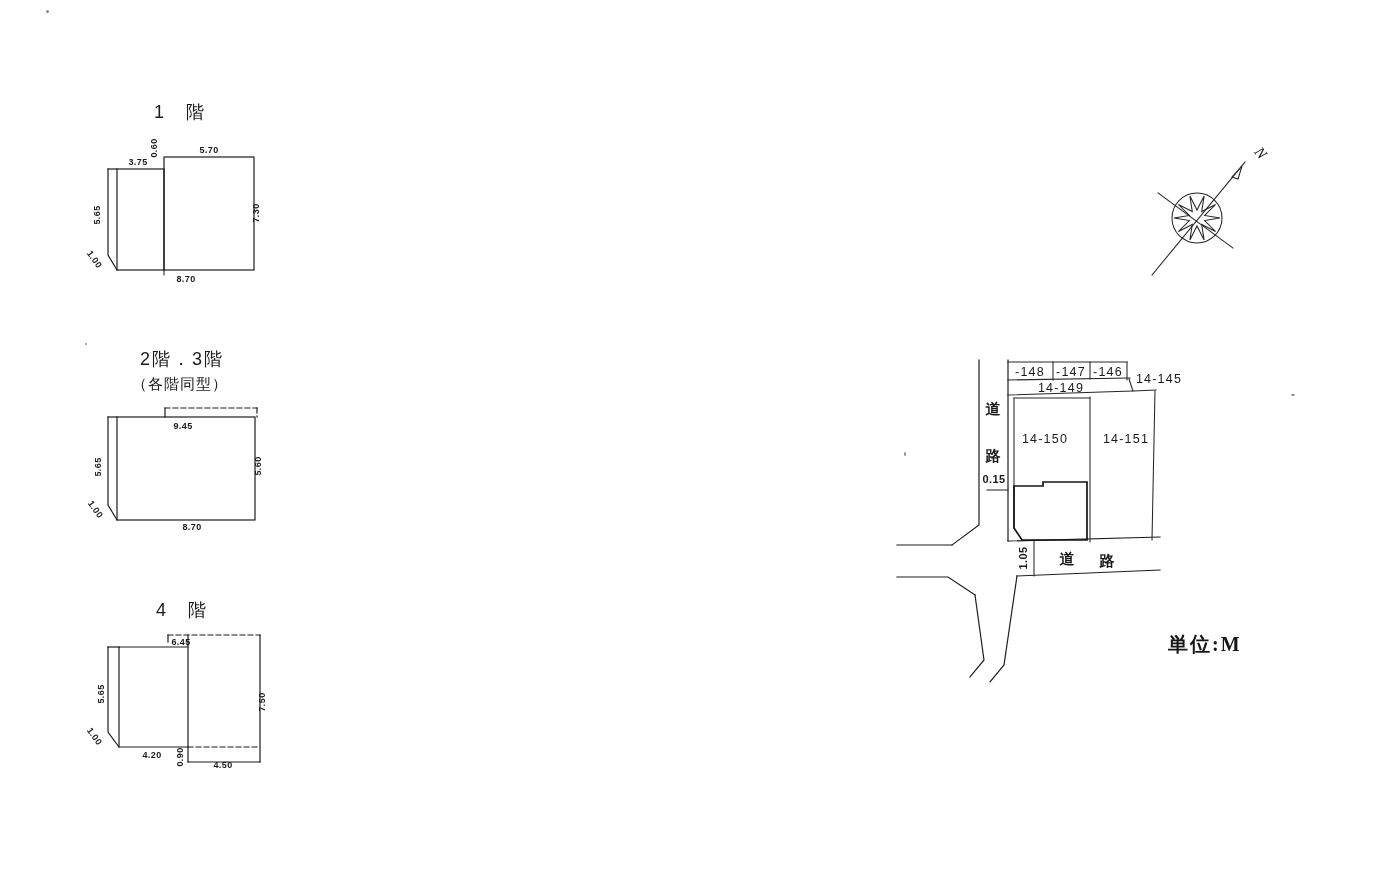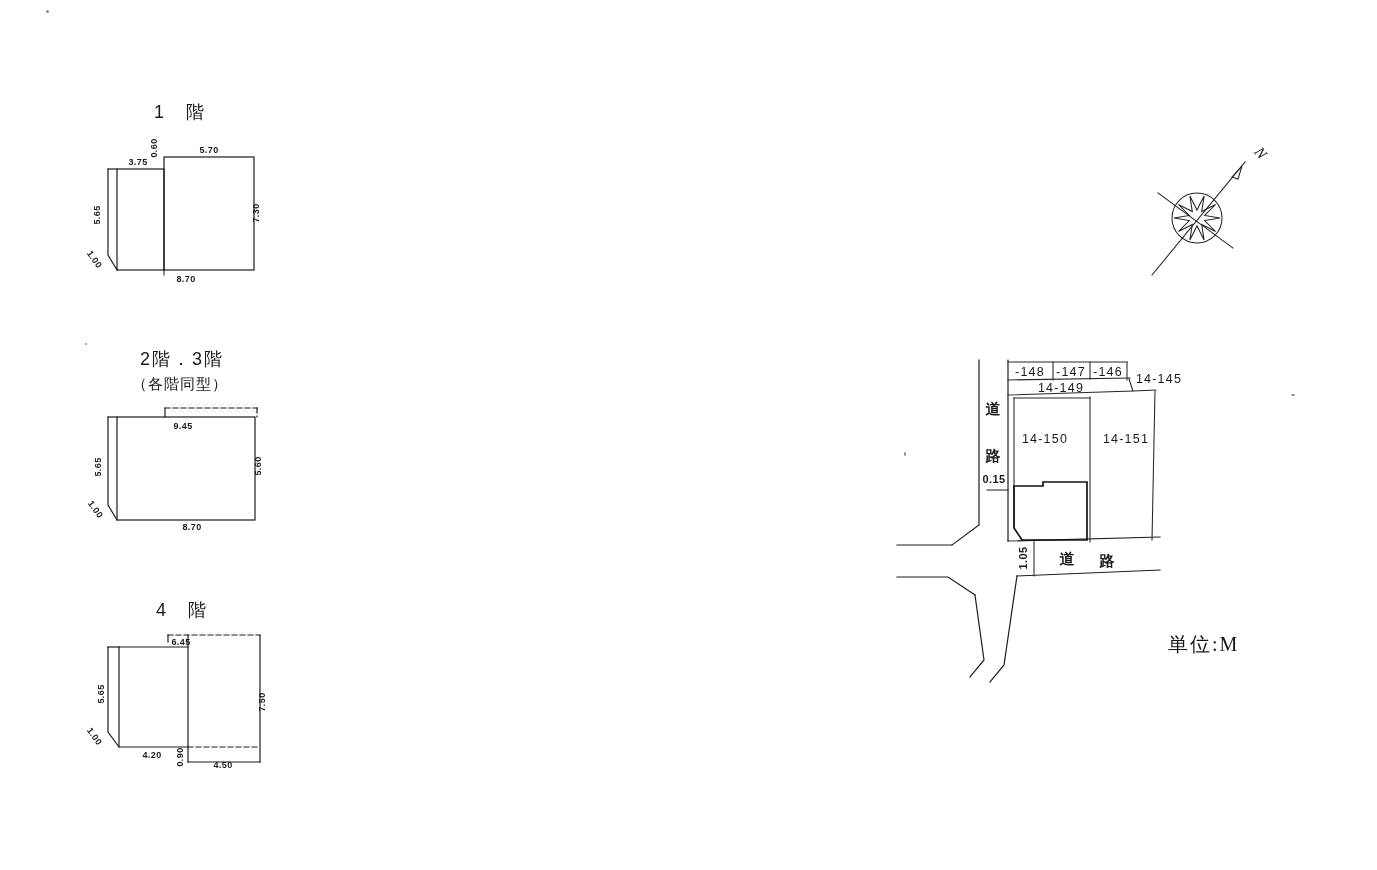--- a/index.html
+++ b/index.html
@@ -13,21 +13,21 @@
   .ln-bld{stroke:#141414;stroke-width:1.7;fill:none;stroke-linecap:square;}
   .dash{stroke-dasharray:5,3;}
   .dim{font-family:"Liberation Sans",sans-serif;font-size:9px;font-weight:bold;letter-spacing:.4px;}
   .dim-site{font-family:"Liberation Sans",sans-serif;font-size:11px;font-weight:bold;letter-spacing:.4px;}
   .lot{font-family:"Liberation Sans",sans-serif;font-size:12.5px;letter-spacing:1.2px;}
   .ftitle{font-family:"Liberation Sans",sans-serif;font-size:18px;letter-spacing:2px;}
   .fsub{font-family:"Liberation Sans",sans-serif;font-size:15px;letter-spacing:1px;}
   .road{font-family:"Liberation Sans",sans-serif;font-size:15px;font-weight:bold;}
   .north{font-family:"Liberation Serif",serif;font-style:italic;font-size:15px;}
   .unit{position:absolute;left:1168px;top:631px;font-family:"Liberation Serif",serif;
-        font-size:20px;font-weight:normal;letter-spacing:2px;}
+        font-size:20px;font-weight:bold;letter-spacing:2px;}
   .speck{position:absolute;background:#8a8a8a;border-radius:50%;}
 </style>
 </head>
 <body>
 
 <svg class="panel" style="left:80px;top:95px;" width="220" height="205">
   <text class="ftitle" x="100" y="23" text-anchor="middle">1　階</text>
 
   <path class="ln" d="M28,74 L37,74"></path>
   <path class="ln" d="M28,74 L28,160 L37,175"></path>

